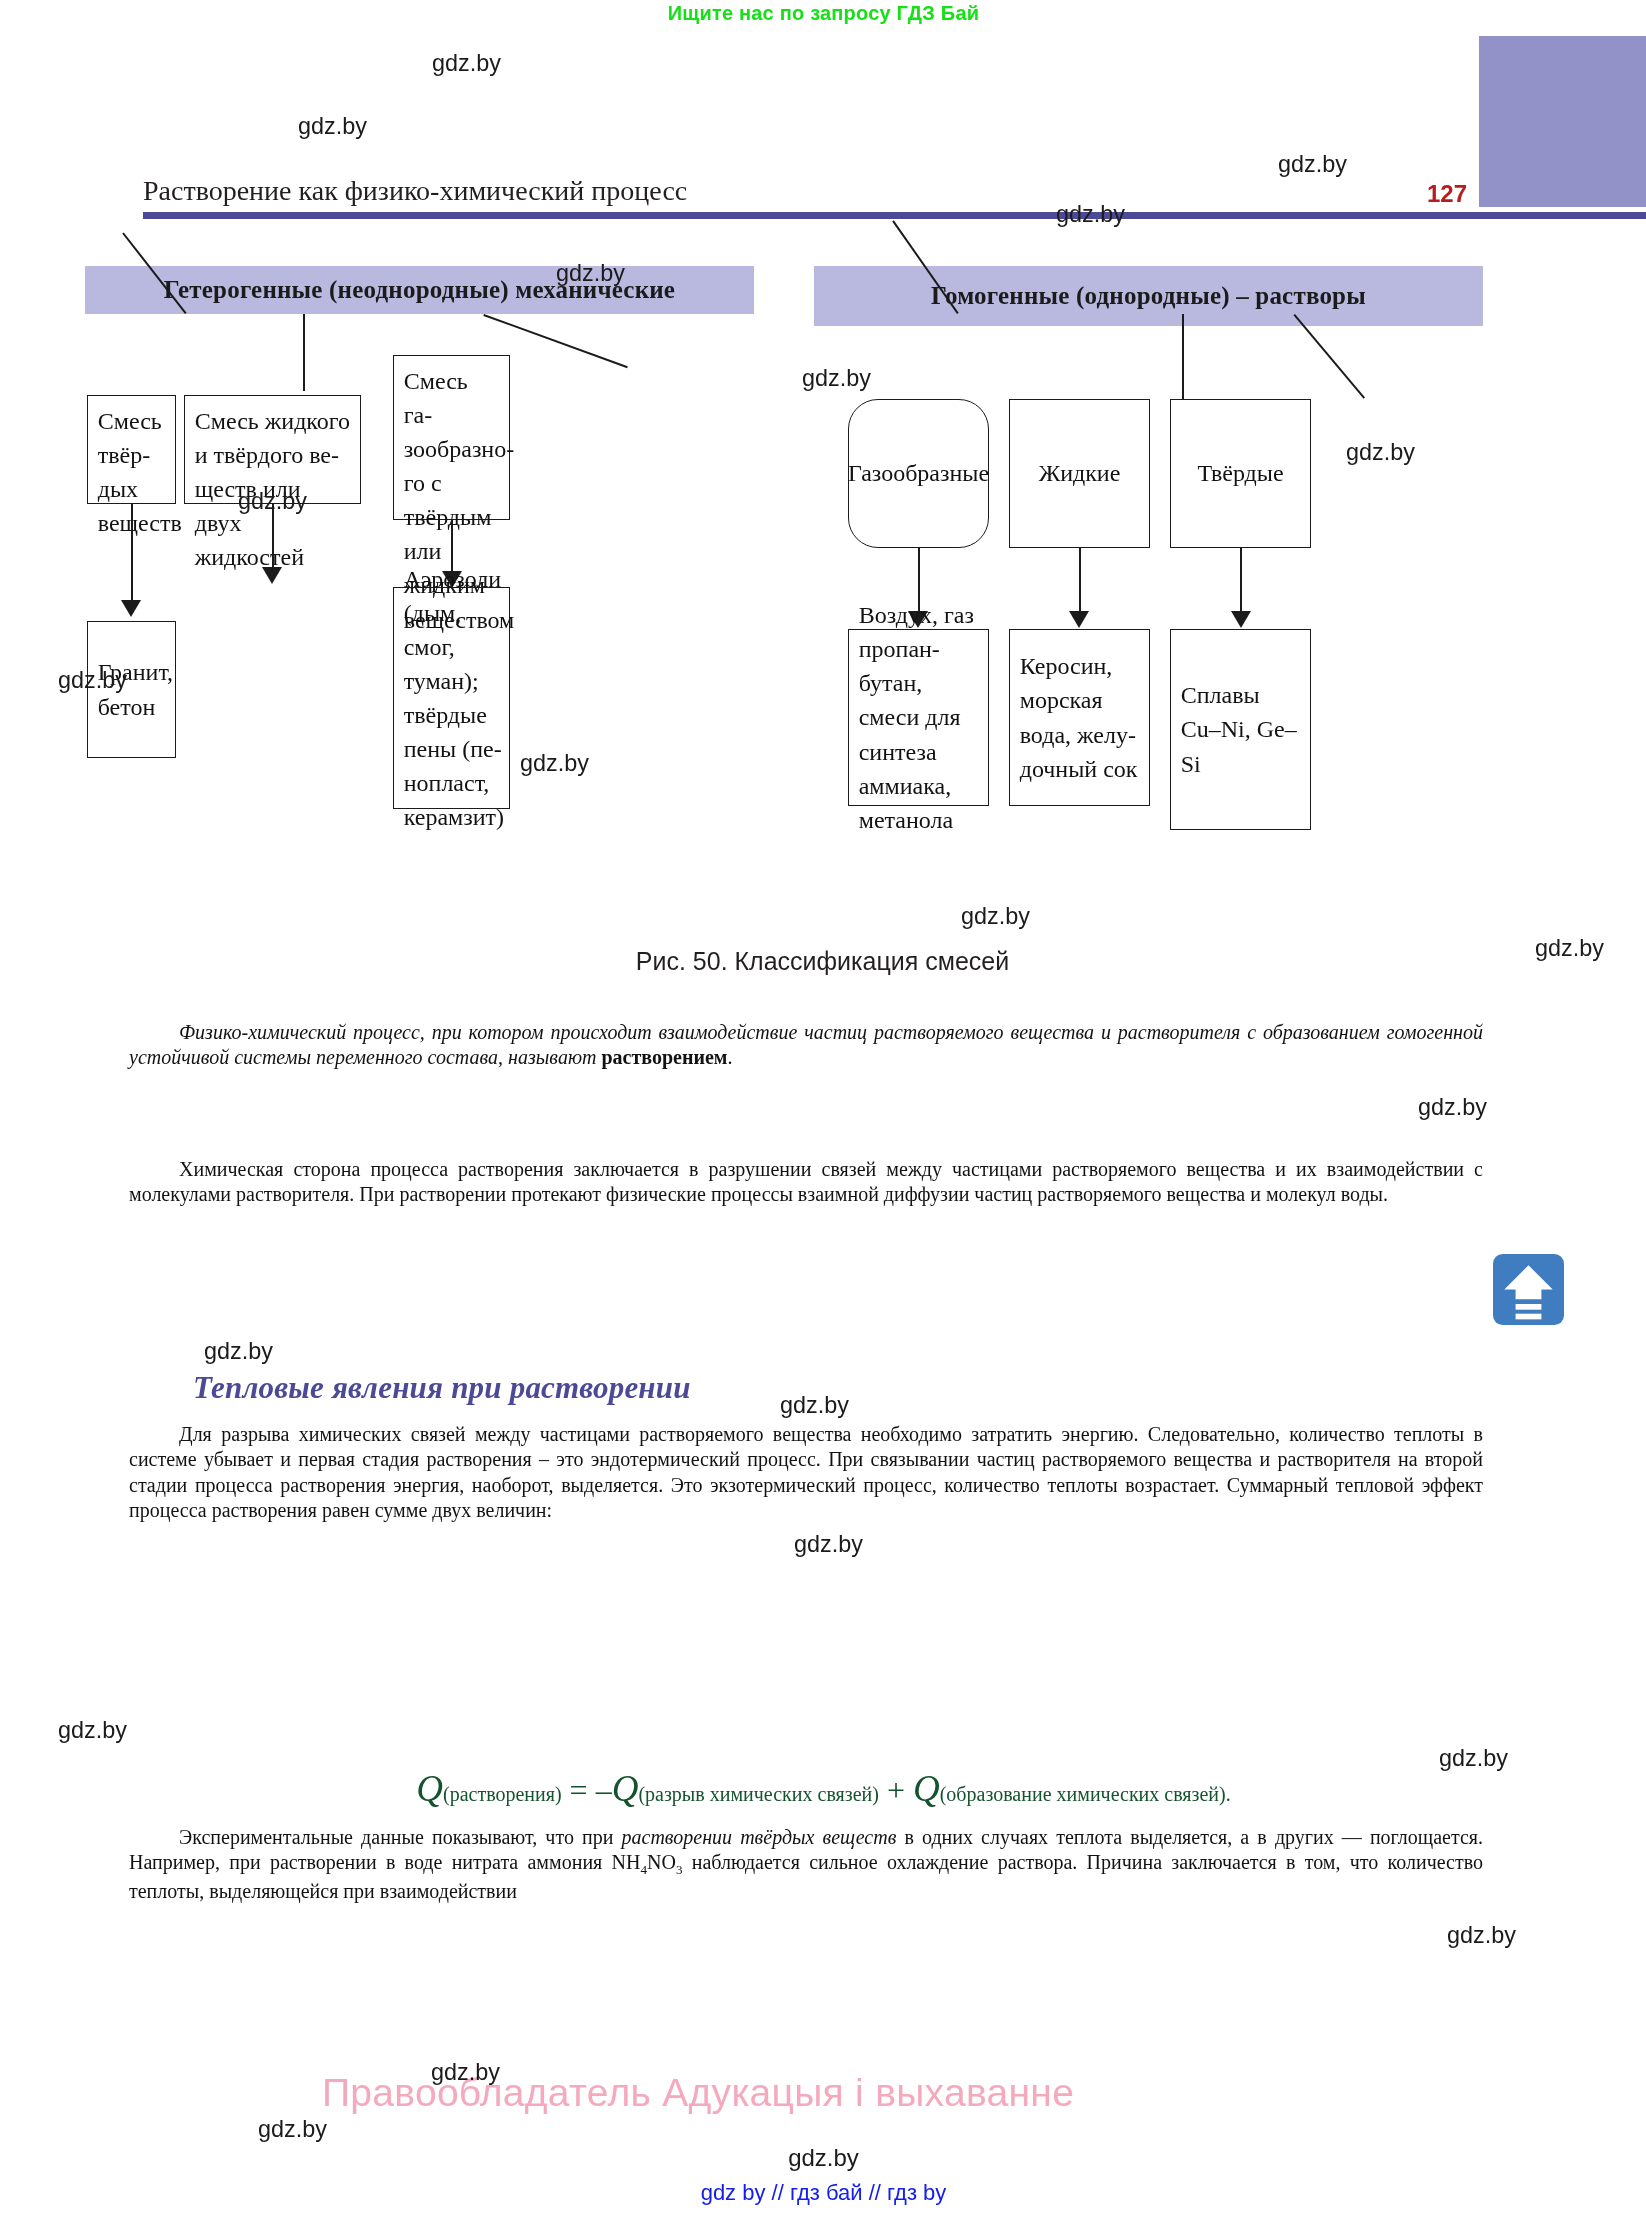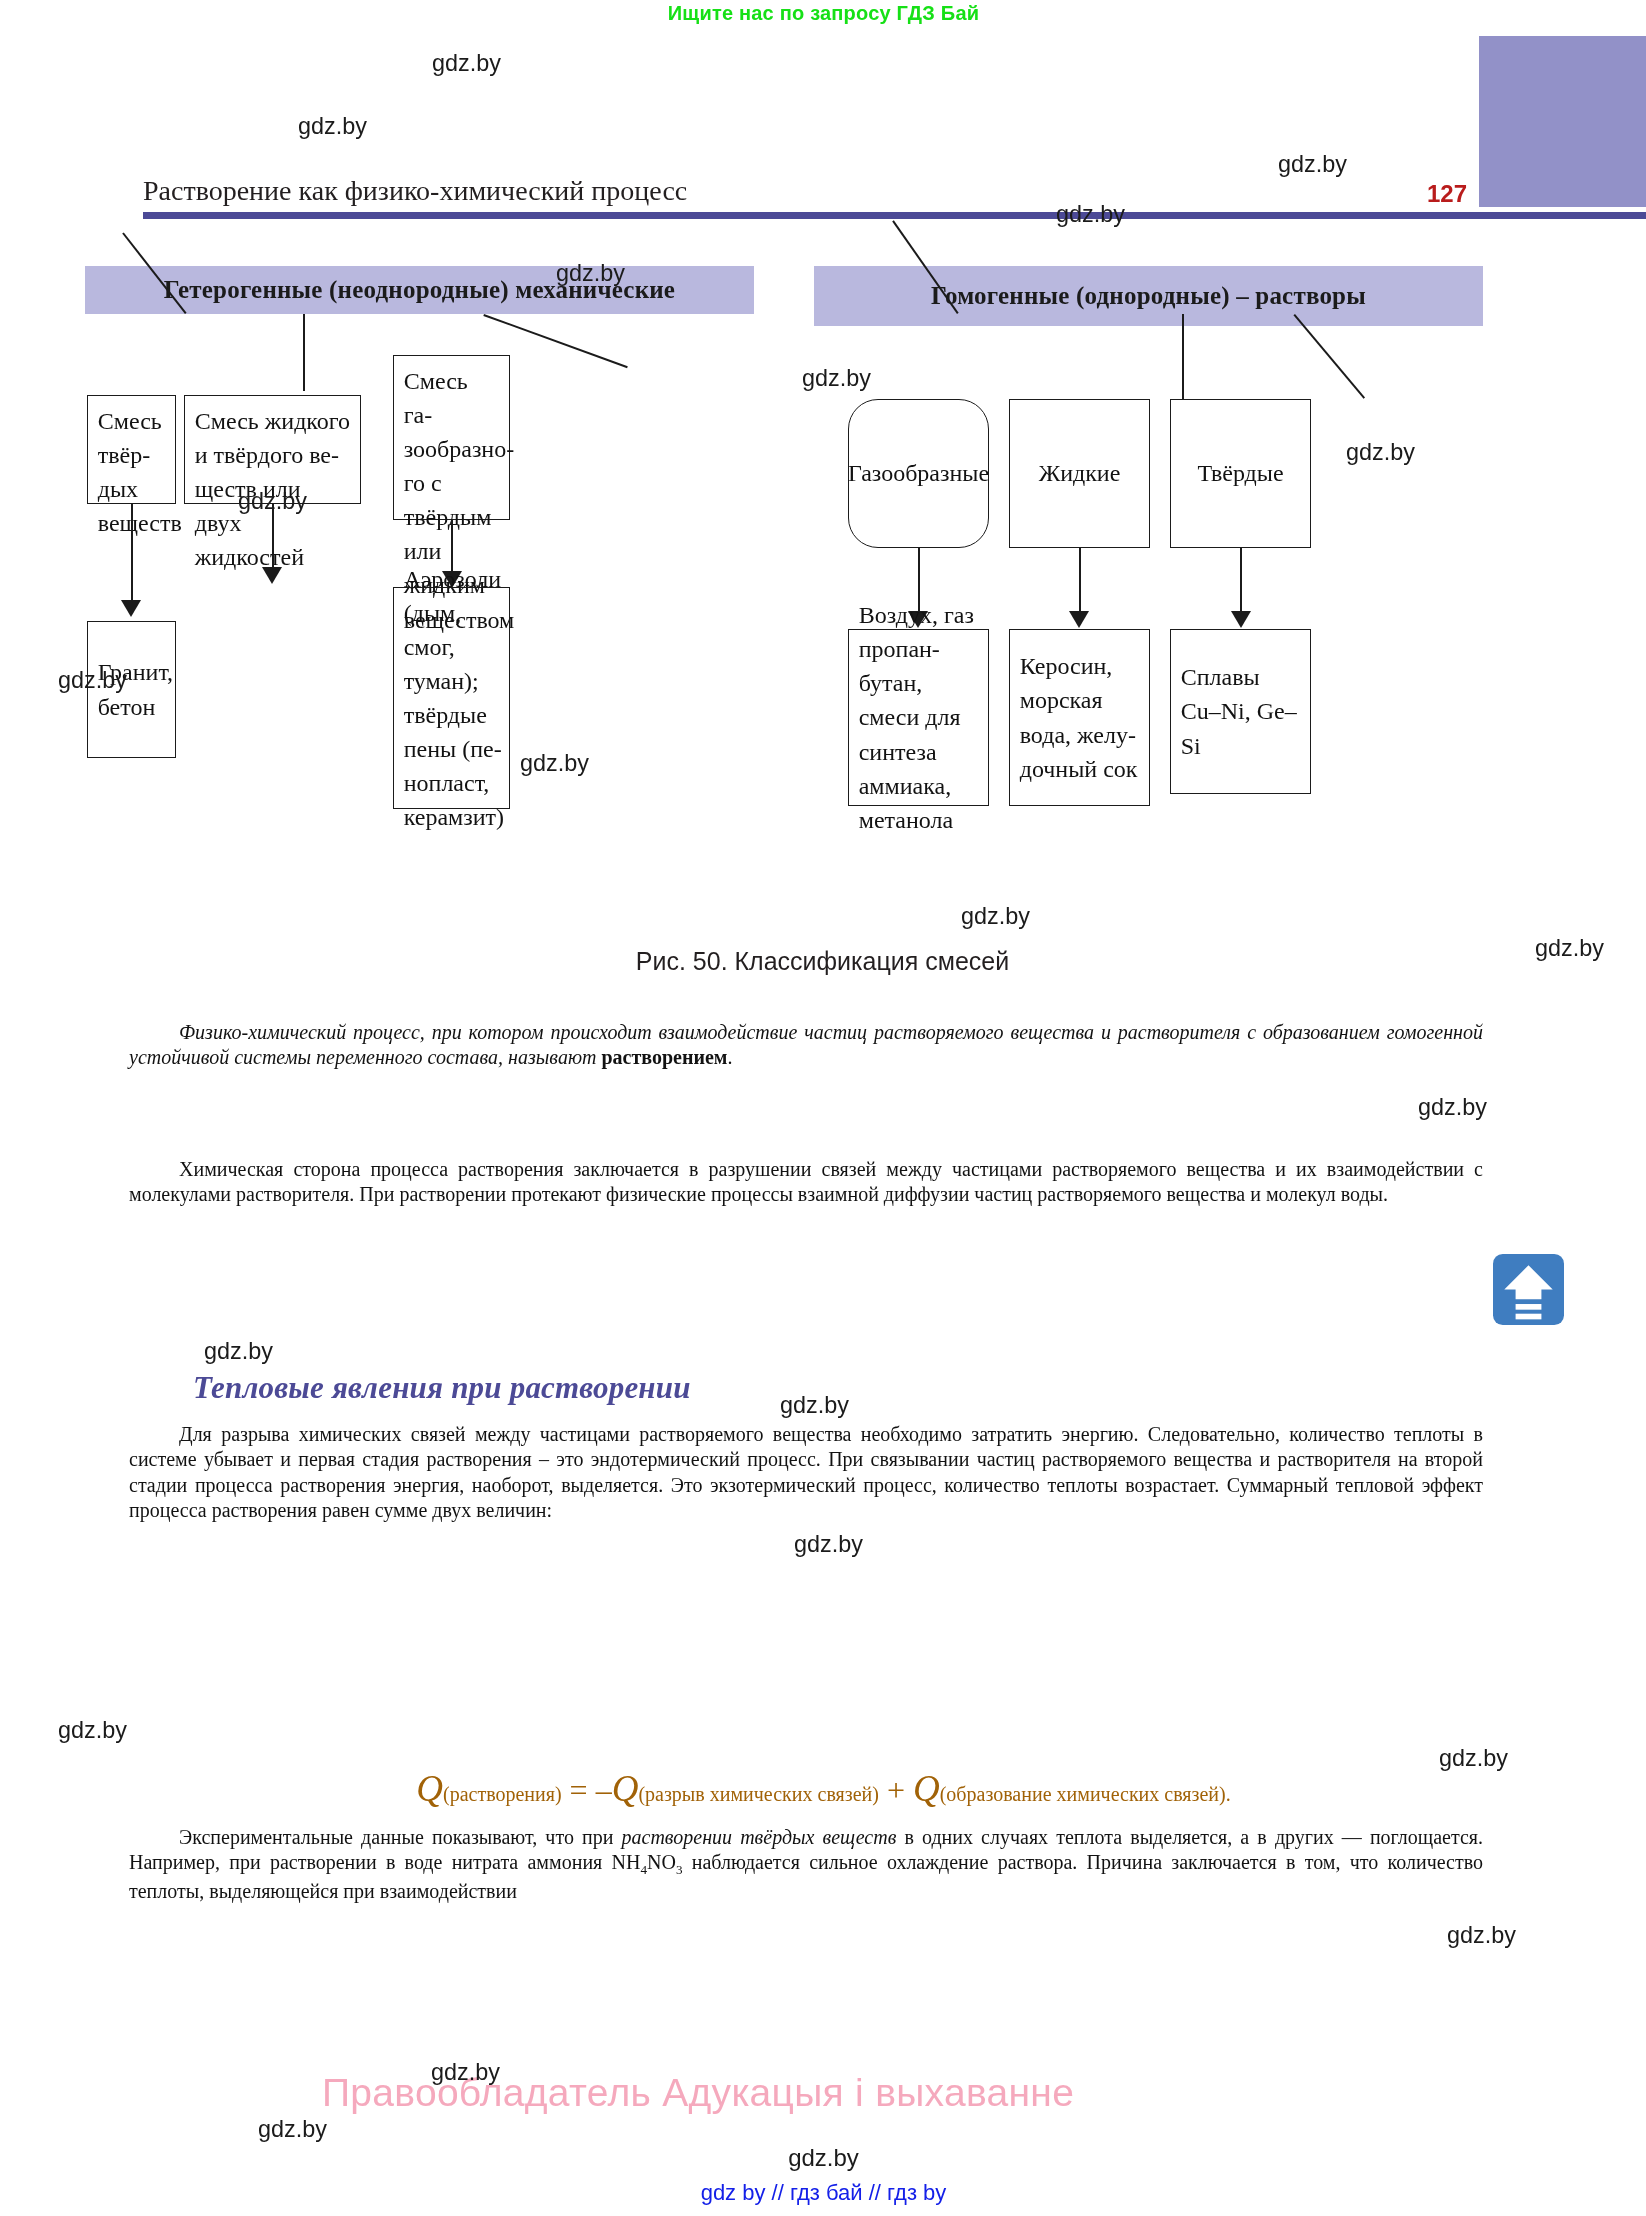--- a/index.html
+++ b/index.html
@@ -72,21 +72,21 @@
   #definition{top:1020px;}
   #para-chem{top:1157px;}
   #subheading{
     top:1370px;left:193px;
     font-family:"Liberation Serif",serif;font-style:italic;font-weight:bold;
     font-size:31px;color:#4c4a96;letter-spacing:0.2px;
   }
   #para-heat{top:1422px;}
   #formula{
     top:1767px;left:0;width:1647px;text-align:center;
-    font-family:"Liberation Serif",serif;font-size:32px;color:#a16207;
+    font-family:"Liberation Serif",serif;font-size:32px;color:#14532d;
   }
   #formula .q{font-style:italic;font-size:37px;}
   #formula .sub{font-size:20px;}
   #para-exp{top:1825px;}
   sub{font-size:.66em;}
 
   
   #upload-icon{
     top:1254px;left:1493px;width:71px;height:71px;border-radius:9.7px;background:#3f7dc0;
   }
@@ -182,21 +182,21 @@
 
   <div class="connector" style="left:1240px;top:282px;width:1.6px;height:69px;"></div>
   <div class="arrow-head" style="left:1231px;top:345px;"></div>
 
   <div class="bx mid" style="left:848px;top:363px;width:141px;height:177px;">
     <span>Воздух, газ пропан-бутан, смеси для синтеза аммиака, метанола</span>
   </div>
   <div class="bx mid" style="left:1009px;top:363px;width:141px;height:177px;">
     <span>Керосин, морская вода, желу­дочный сок</span>
   </div>
-  <div class="bx mid" style="left:1170px;top:363px;width:141px;height:165px;">
+  <div class="bx mid" style="left:1170px;top:363px;width:141px;height:201px;">
     <span>Сплавы Cu–Ni, Ge–Si</span>
   </div>
 </div>
 
 <div class="abs" id="caption">Рис. 50. Классификация смесей</div>
 
 <div class="body-col indent ital" id="definition">
   <span>Физико-химический процесс, при котором происходит взаимодействие частиц растворяемого вещества и растворителя с образованием гомогенной устойчивой системы переменного состава, называют </span><span class="bold" style="font-style:normal">растворением</span><span style="font-style:normal">.</span>
 </div>
 

